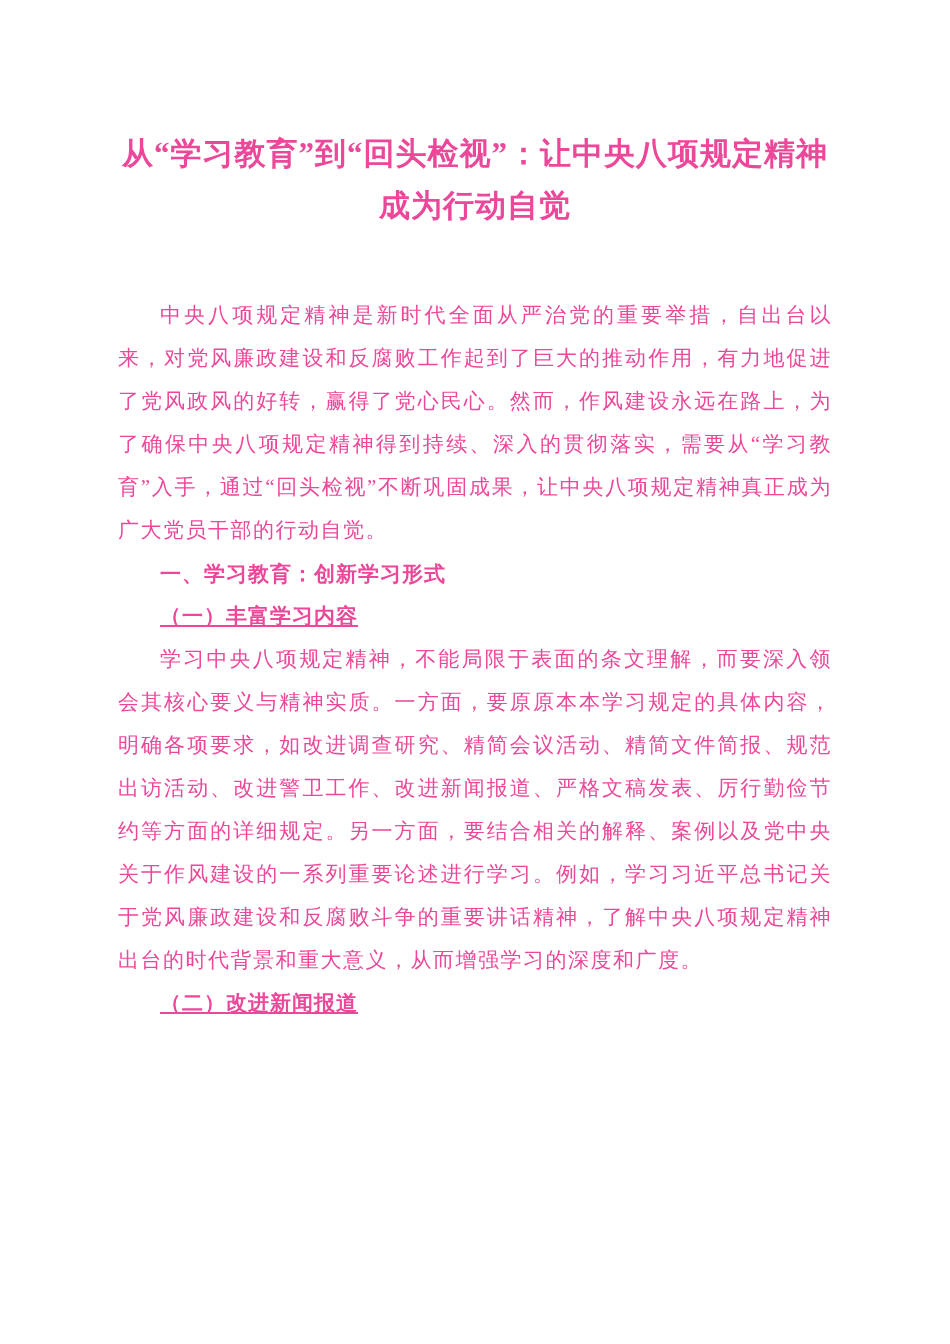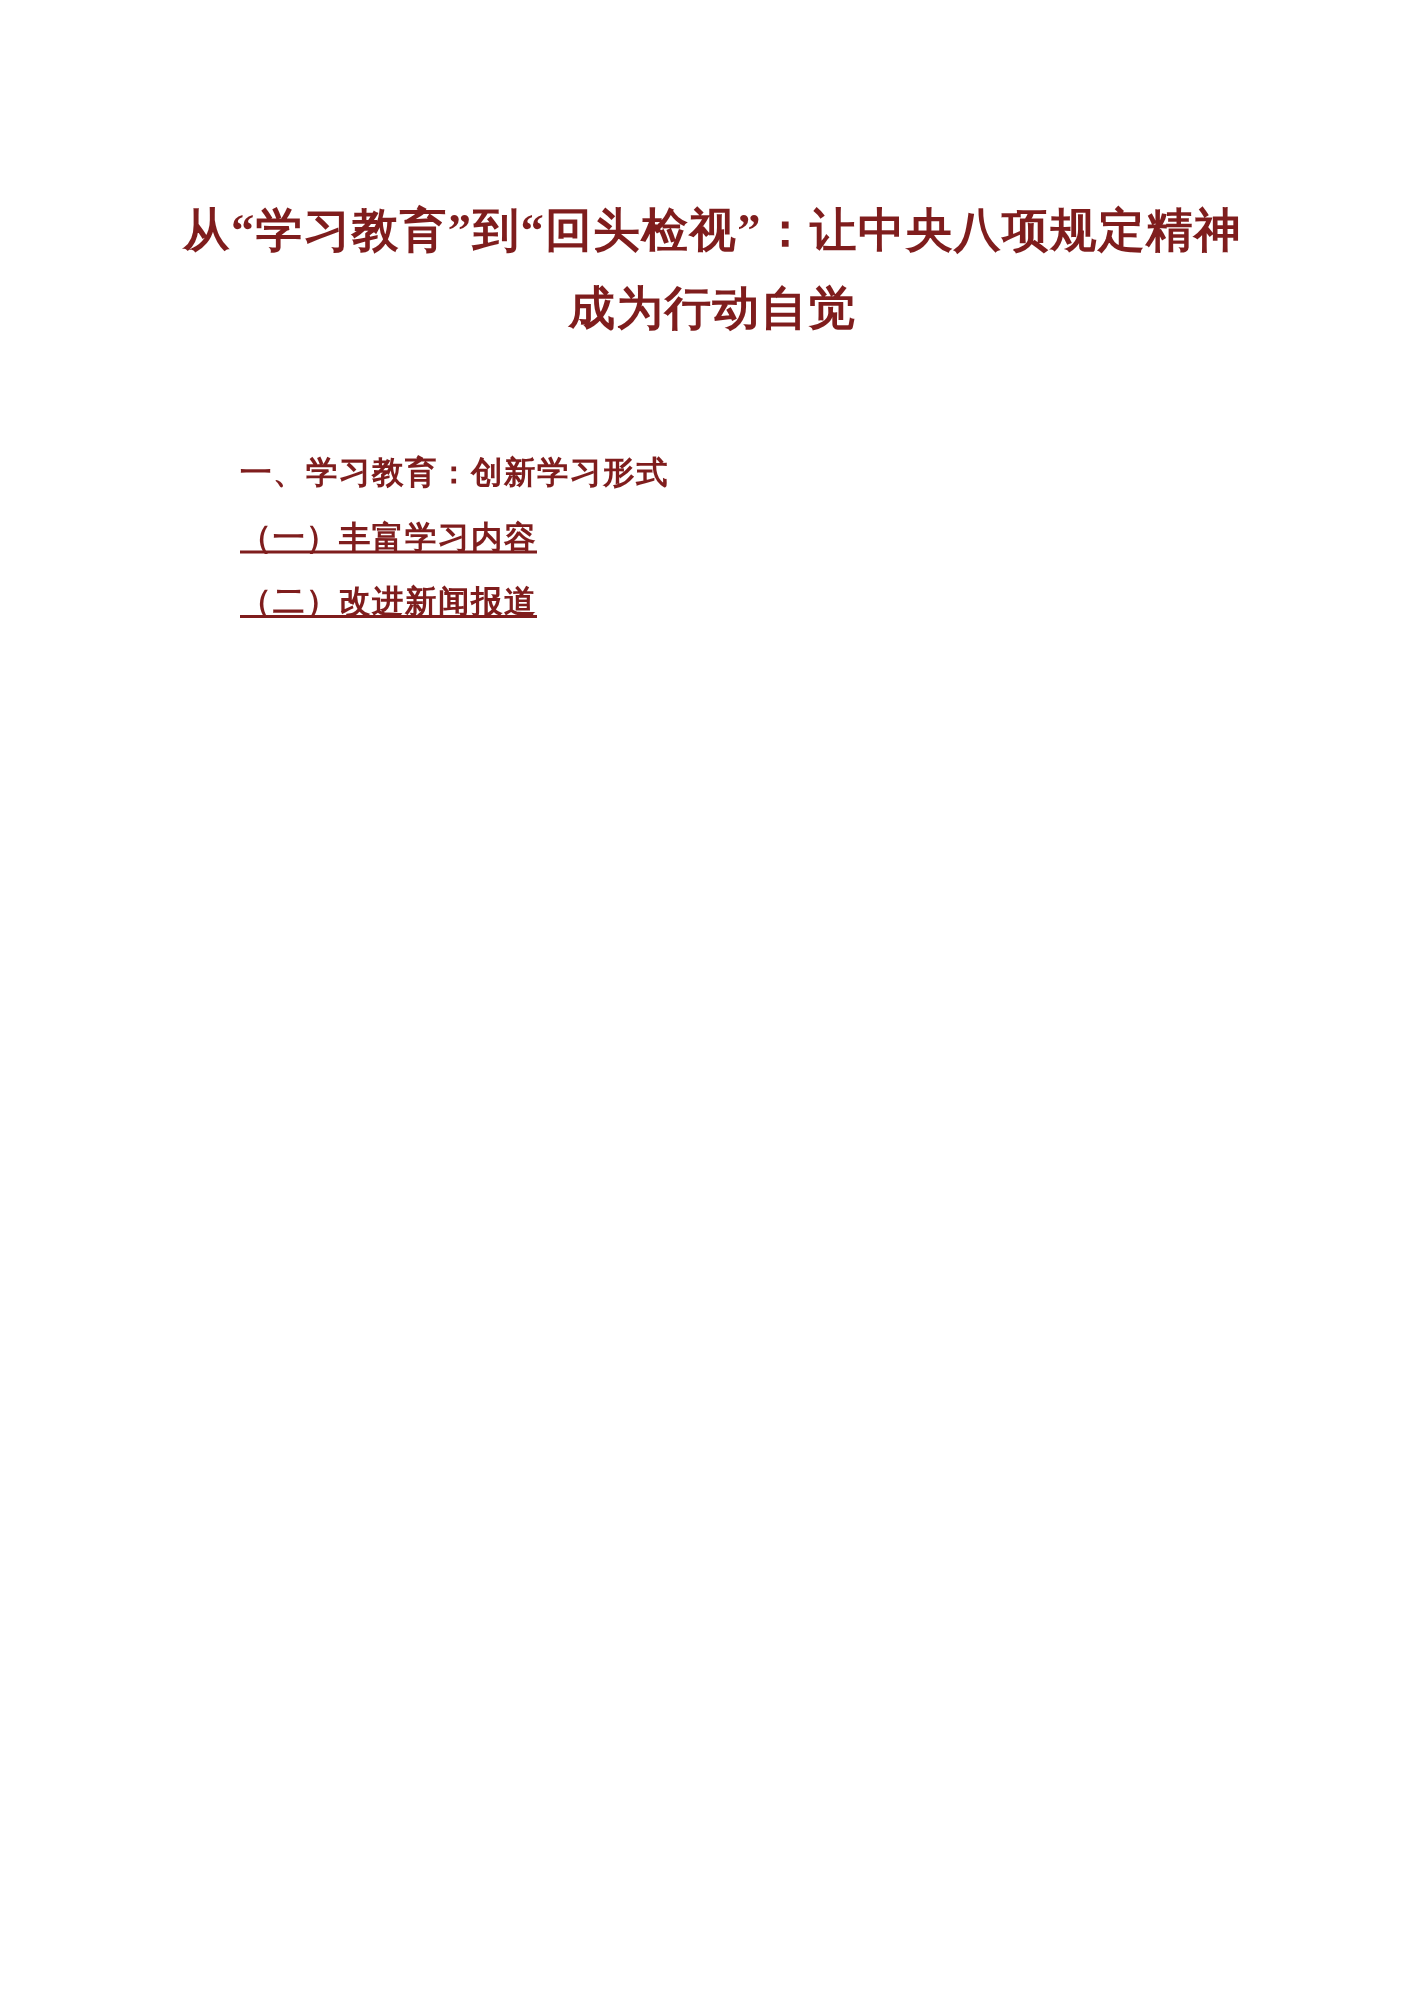--- a/index.html
+++ b/index.html
@@ -6,21 +6,21 @@
     margin: 0;
     padding: 0;
     background: #ffffff;
   }
   .page {
     position: relative;
     width: 950px;
     height: 1344px;
     box-sizing: border-box;
     background: #ffffff;
-    color: #7f1d1d;
+    color: #ec4899;
     padding: 128px 118px 28px 118px;
     font-family: "Liberation Serif", "DejaVu Serif", serif;
     overflow: hidden;
   }
   .doc-title {
     margin: 0 0 62px 0;
     font-size: 31px;
     font-weight: 700;
     line-height: 52px;
     text-align: center;
@@ -55,20 +55,22 @@
     font-family: "Liberation Serif", "DejaVu Serif", serif;
     text-decoration: underline;
   }
 </style>
 </head>
 <body>
 
 <div class="page">
   <h1 class="doc-title">从“学习教育”到“回头检视”：让中央八项规定精神成为行动自觉</h1>
 
+  <p class="para">中央八项规定精神是新时代全面从严治党的重要举措，自出台以来，对党风廉政建设和反腐败工作起到了巨大的推动作用，有力地促进了党风政风的好转，赢得了党心民心。然而，作风建设永远在路上，为了确保中央八项规定精神得到持续、深入的贯彻落实，需要从“学习教育”入手，通过“回头检视”不断巩固成果，让中央八项规定精神真正成为广大党员干部的行动自觉。</p>
 
   <h2 class="heading-l1">一、学习教育：创新学习形式</h2>
 
   <h3 class="heading-l2">（一）丰富学习内容</h3>
 
+  <p class="para">学习中央八项规定精神，不能局限于表面的条文理解，而要深入领会其核心要义与精神实质。一方面，要原原本本学习规定的具体内容，明确各项要求，如改进调查研究、精简会议活动、精简文件简报、规范出访活动、改进警卫工作、改进新闻报道、严格文稿发表、厉行勤俭节约等方面的详细规定。另一方面，要结合相关的解释、案例以及党中央关于作风建设的一系列重要论述进行学习。例如，学习习近平总书记关于党风廉政建设和反腐败斗争的重要讲话精神，了解中央八项规定精神出台的时代背景和重大意义，从而增强学习的深度和广度。</p>
 
   <h3 class="heading-l2">（二）改进新闻报道</h3>
 </div>
 
 </body></html>

